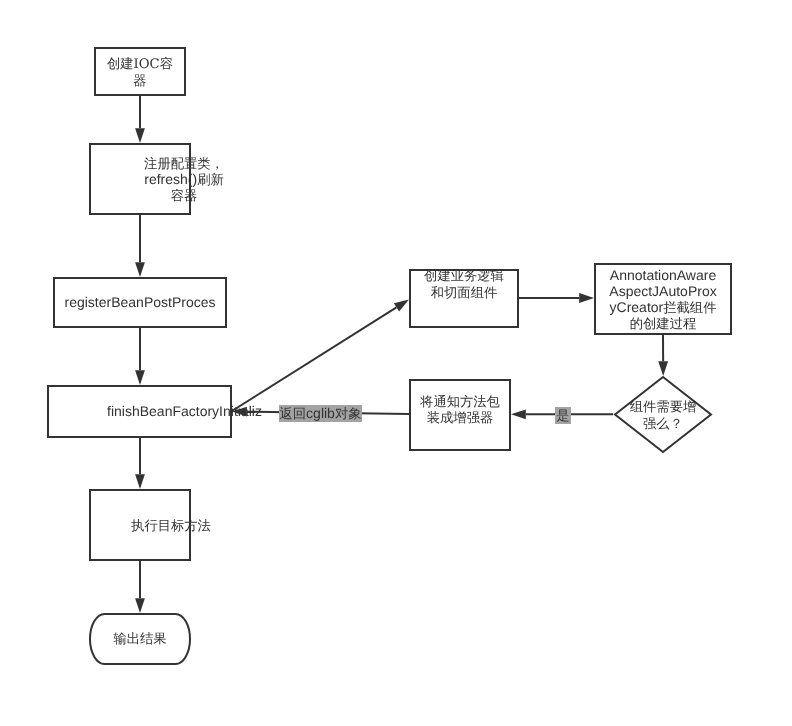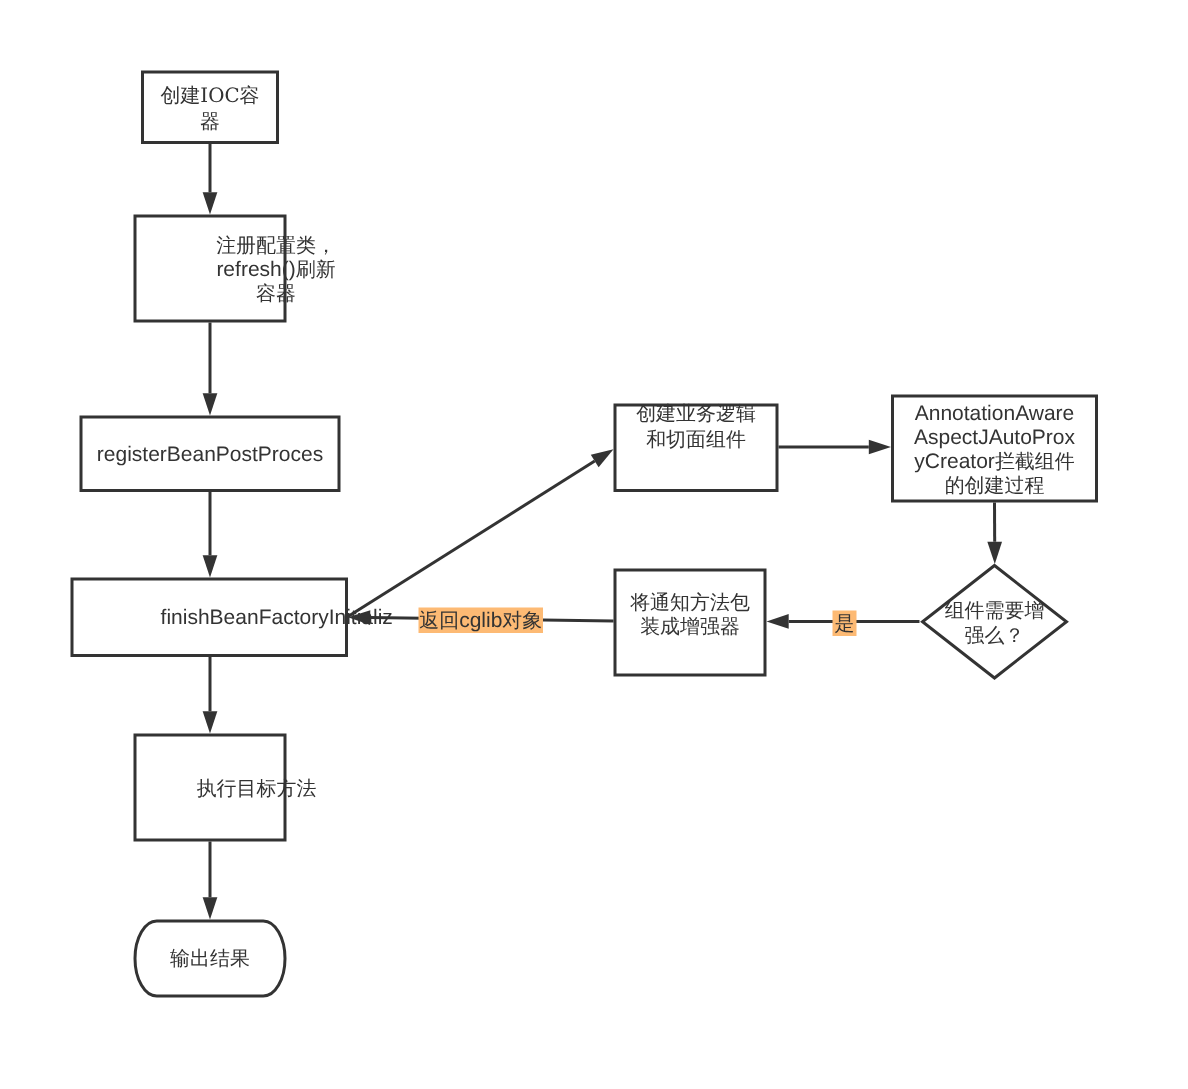--- a/index.html
+++ b/index.html
@@ -10,21 +10,21 @@
   #canvas{position:relative;width:792px;height:726px;background:#ffffff;}
   #edges{position:absolute;left:0;top:0;}
   .node-label{position:absolute;text-align:center;color:#333333;
             font-family:"Liberation Sans","DejaVu Sans",sans-serif;
             font-size:14px;line-height:16.2px;letter-spacing:0px;
             display:flex;align-items:center;justify-content:center;}
   .node-label .txt{display:block;width:100%;}
   .node-label .ln{display:block;width:100%;height:16.2px;line-height:16.2px;}
   .cjk{font-size:13.3px;}
   .acronym{font-family:"DejaVu Serif",serif;font-size:13.2px;}
-  .edge-label{position:absolute;text-align:center;color:#333333;background:#fdba74;
+  .edge-label{position:absolute;text-align:center;color:#333333;background:#a3a3a3;
              font-family:"Liberation Sans","DejaVu Sans",sans-serif;
              font-size:14px;line-height:16px;white-space:nowrap;padding:0 1px;}
 </style>
 </head>
 <body>
 
 <div id="canvas">
   <svg id="edges" width="792" height="726">
       <rect x="95" y="48" width="90" height="47" fill="#ffffff" stroke="#333333" stroke-width="2"></rect>
       <rect x="90" y="144" width="100" height="70" fill="#ffffff" stroke="#333333" stroke-width="2"></rect>

